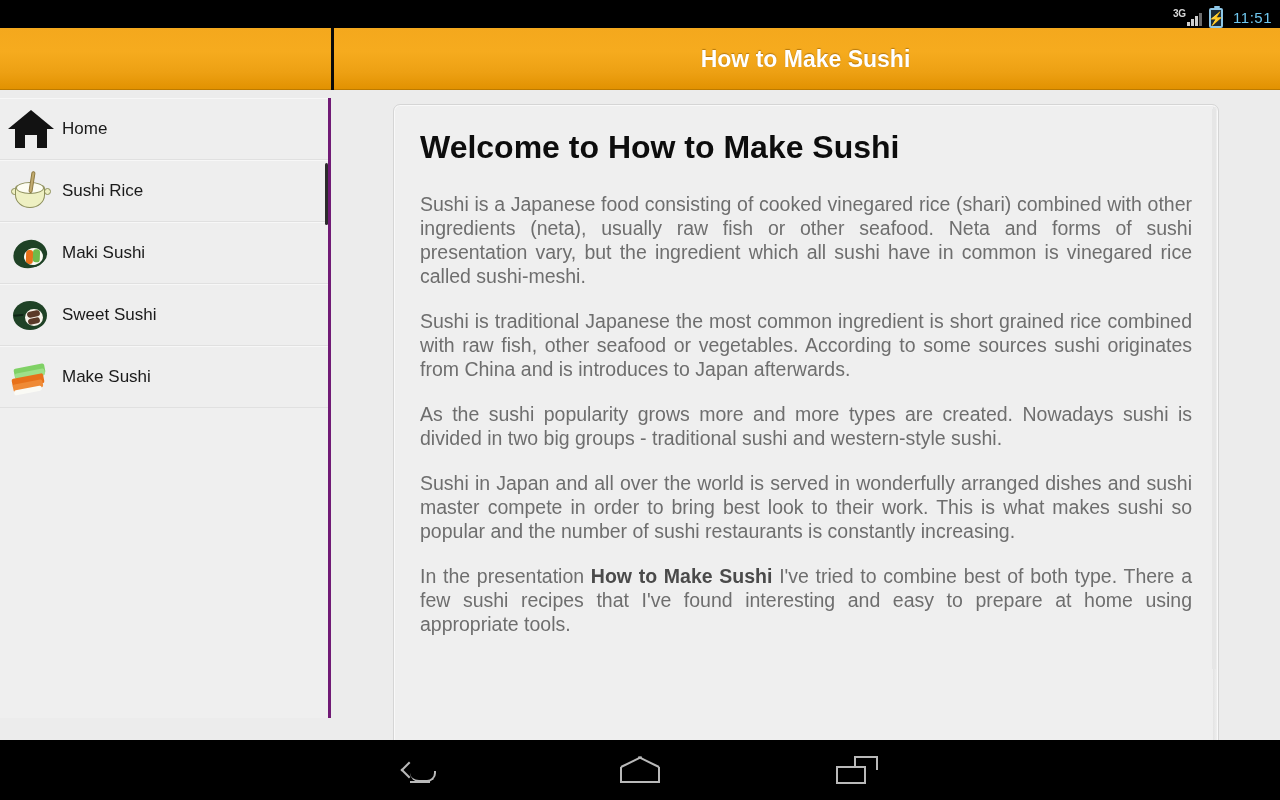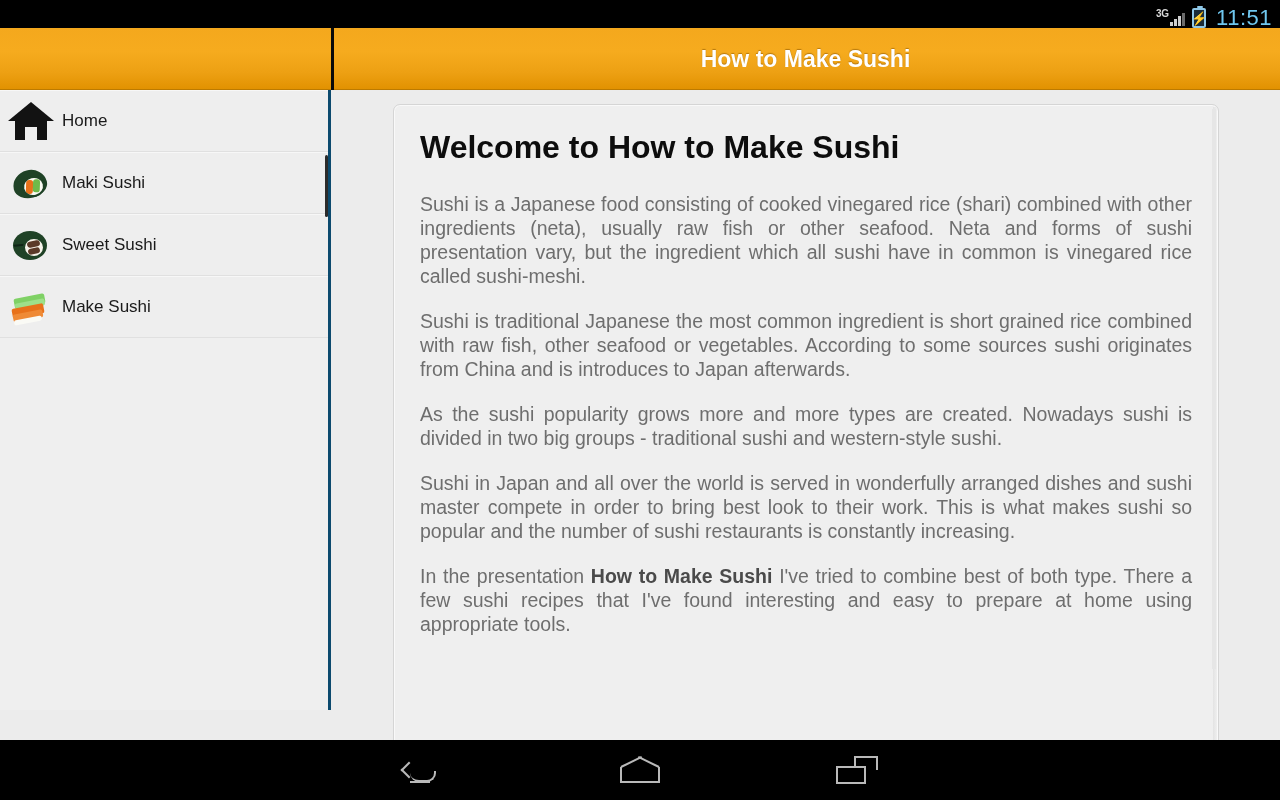--- a/index.html
+++ b/index.html
@@ -33,21 +33,21 @@
   }
   .sb-batt:before{
     content:""; position:absolute; left:3px; top:-4px; width:6px; height:2px;
     background:#8fc8e8; border-radius:1px;
   }
   .sb-batt .bolt{
     position:absolute; left:50%; top:50%; transform:translate(-50%,-50%);
     font-size:13px; line-height:1; color:#7fd2f5;
   }
   .sb-time{
-    font-size:22px; color:#6fc7ef; font-family:"Liberation Sans", sans-serif;
+    font-size:15px; color:#6fc7ef; font-family:"Liberation Sans", sans-serif;
     letter-spacing:.5px; margin-left:4px;
   }
 
   
   #actionbar{
     position:absolute; left:0; top:28px; width:1280px; height:62px;
     background:linear-gradient(to bottom,#f4a81d 0%,#f6ab1e 38%,#eda013 72%,#e19100 100%);
   }
   #actionbar:after{
     content:""; position:absolute; left:0; bottom:0; width:100%; height:1px;
@@ -64,22 +64,22 @@
     text-shadow:0 -1px 1px rgba(130,80,0,.55);
   }
 
   
   #content{
     position:absolute; left:0; top:90px; width:1280px; height:650px; background:#ececec;
   }
 
   
   #drawer{
-    position:absolute; left:0; top:0; width:331px; height:620px;
-    background:#efefef; border-right:3px solid #0c4a6e;
+    position:absolute; left:0; top:8px; width:331px; height:620px;
+    background:#efefef; border-right:3px solid #701a75;
   }
   #drawer-list{ position:absolute; left:0; top:0; width:328px; }
   .nav-row{
     position:relative; height:62px; display:flex; align-items:center;
     background:#eeeeee; border-bottom:1px solid #e0e0e0;
     box-shadow:inset 0 1px 0 #f7f7f7;
   }
   .nav-icon{
     width:62px; min-width:62px; height:48px; display:flex;
     align-items:center; justify-content:center; position:relative;
@@ -321,20 +321,32 @@
           <span class="nav-icon">
             <span class="ic ic-home">
                 <span class="roof"></span>
                 <span class="base"></span>
                 <span class="door"></span>
               </span>
           </span>
           <span class="nav-label">Home</span>
         </div>
 
+        <div class="nav-row">
+          <span class="nav-icon">
+            <span class="ic ic-rice">
+              <span class="ear l"></span>
+                <span class="ear r"></span>
+              <span class="bowl"></span>
+                <span class="rice"></span>
+                <span class="paddle"></span>
+            </span>
+          </span>
+          <span class="nav-label">Sushi Rice</span>
+        </div>
 
         <div class="nav-row">
           <span class="nav-icon">
             <span class="ic ic-maki">
               <span class="roll"></span>
               <span class="face">
                   <span class="f1"></span>
                   <span class="f2"></span>
                 </span>
               <span class="rim"></span>

